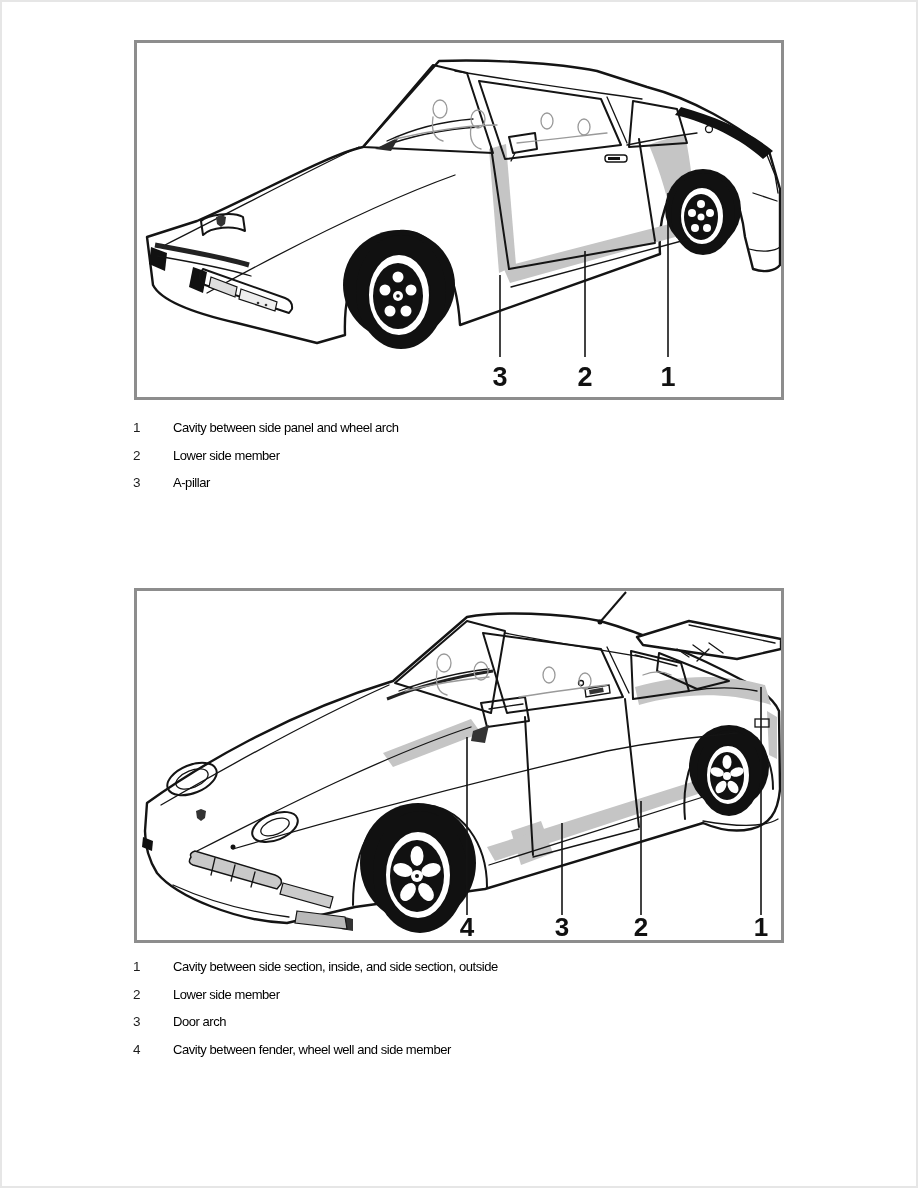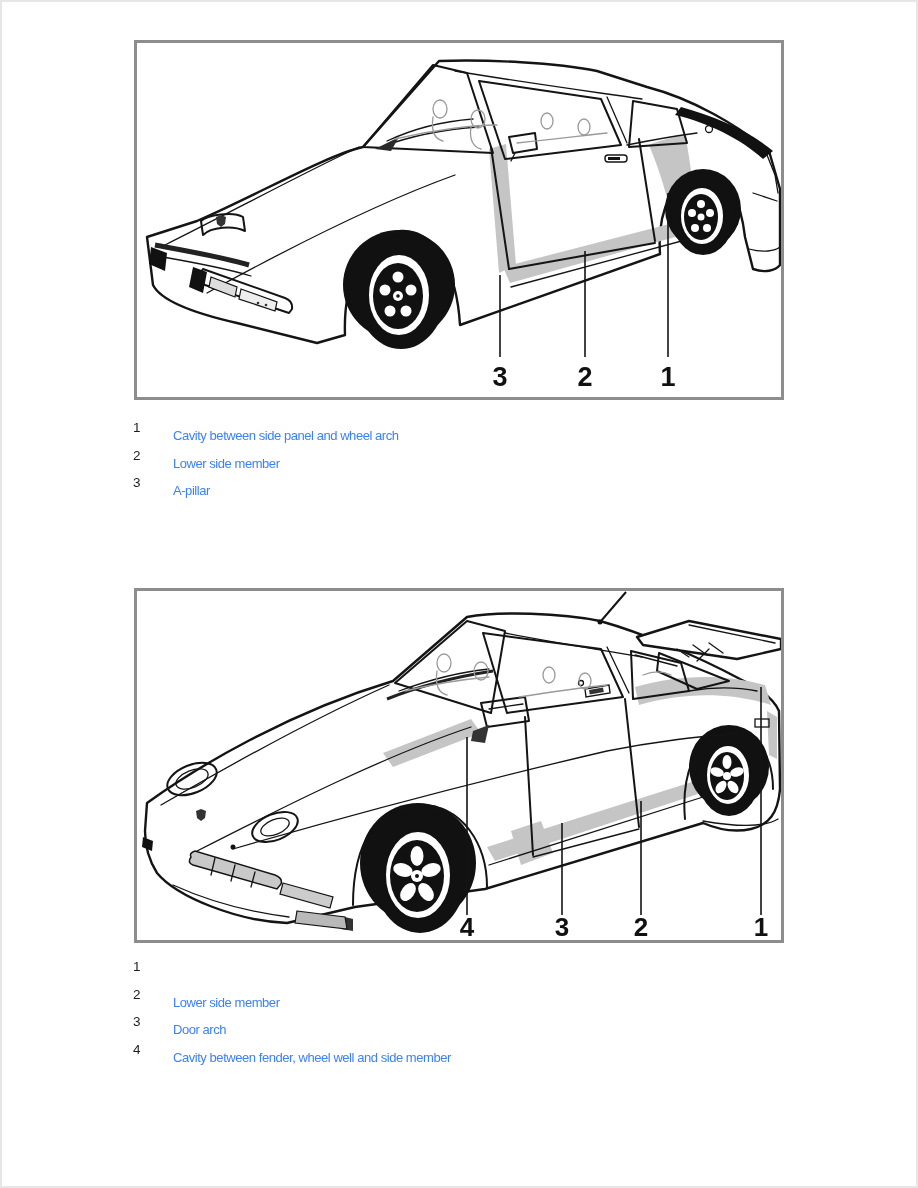--- a/index.html
+++ b/index.html
@@ -16,21 +16,21 @@
   #fig2 { left:134px; top:588px; width:650px; height:355px; }
   .figure svg { display:block; width:100%; height:100%; }
   .legend { position:absolute; left:133px; width:600px; }
   #legend1 { top:420px; }
   #legend2 { top:959px; }
   .legend-row { display:flex; align-items:flex-start; height:27.5px; }
   .legend-num {
     width:40px; flex:0 0 40px; font-size:13.5px; color:#1d1d1d; letter-spacing:-0.3px;
   }
   .legend-text {
-    font-size:13px; color:#3b82f6; letter-spacing:-0.45px; white-space:nowrap;margin-top:8px;
+    font-size:13px; color:#000000; letter-spacing:-0.45px; white-space:nowrap;
   }
   .co { font-family:"Liberation Sans",sans-serif; font-weight:bold; fill:#111; }
   .ldr { stroke:#141414; stroke-width:1.6; }
   .outline { stroke:#141414; stroke-width:2.4; fill:#ffffff; stroke-linejoin:round; }
   .d2  { stroke:#141414; stroke-width:2;   fill:none; stroke-linejoin:round; stroke-linecap:round; }
   .d1  { stroke:#141414; stroke-width:1.3; fill:none; stroke-linecap:round; }
   .int { stroke:#9a9a9a; stroke-width:1.3; fill:none; stroke-linecap:round; }
 </style>
 </head>
 <body>
@@ -278,20 +278,21 @@
         <text class="co" font-size="26" text-anchor="middle" x="425" y="345">3</text>
         <text class="co" font-size="26" text-anchor="middle" x="504" y="345">2</text>
         <text class="co" font-size="26" text-anchor="middle" x="624" y="345">1</text>
       </g>
     </svg>
   </div>
 
   <div class="legend" id="legend2">
     <div class="legend-row">
       <span class="legend-num">1</span>
+      <span class="legend-text">Cavity between side section, inside, and side section, outside</span>
     </div>
     <div class="legend-row">
       <span class="legend-num">2</span>
       <span class="legend-text">Lower side member</span>
     </div>
     <div class="legend-row">
       <span class="legend-num">3</span>
       <span class="legend-text">Door arch</span>
     </div>
     <div class="legend-row">

